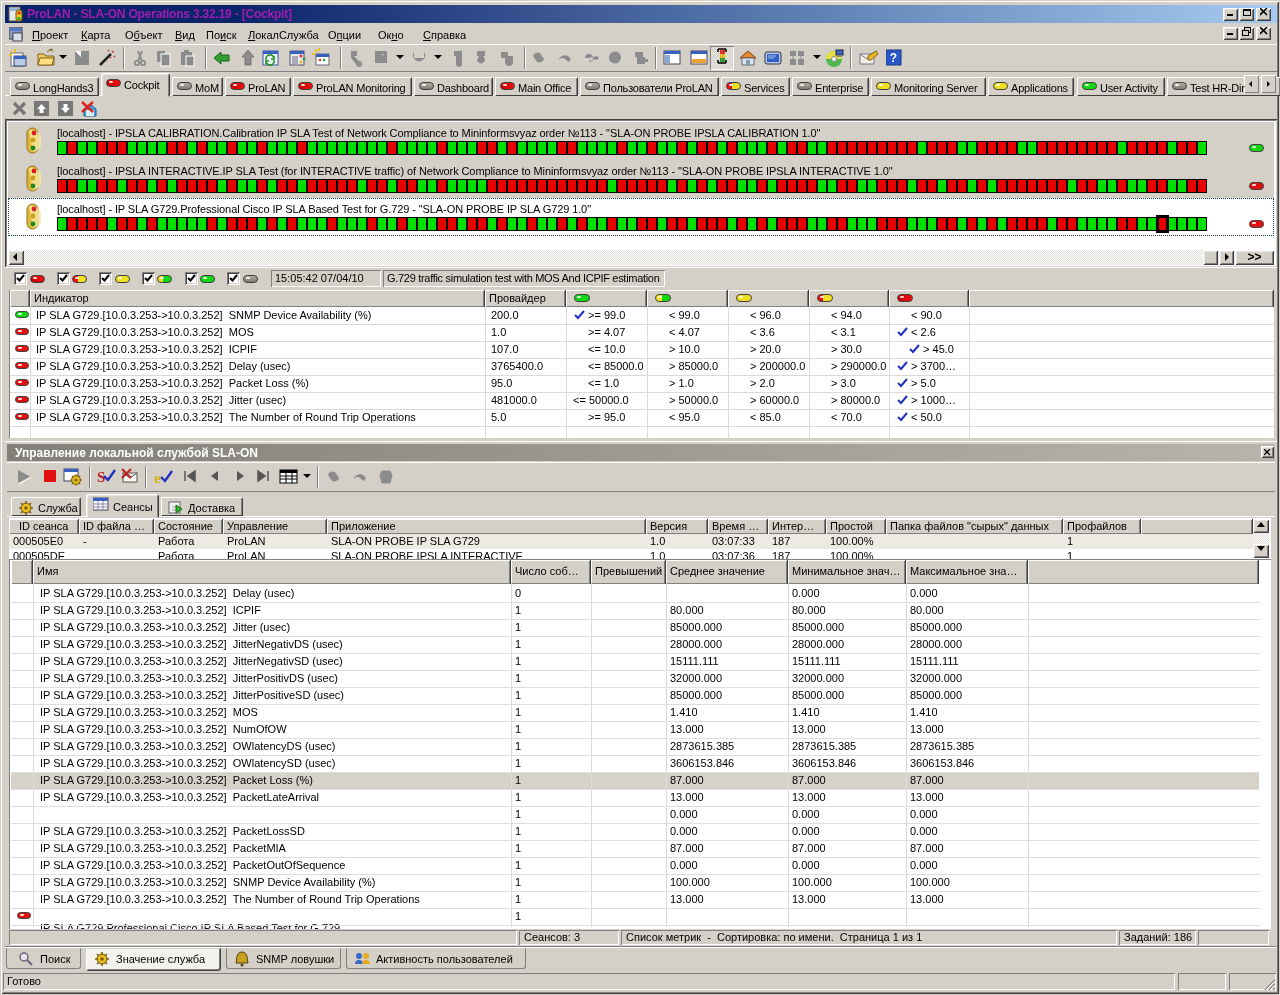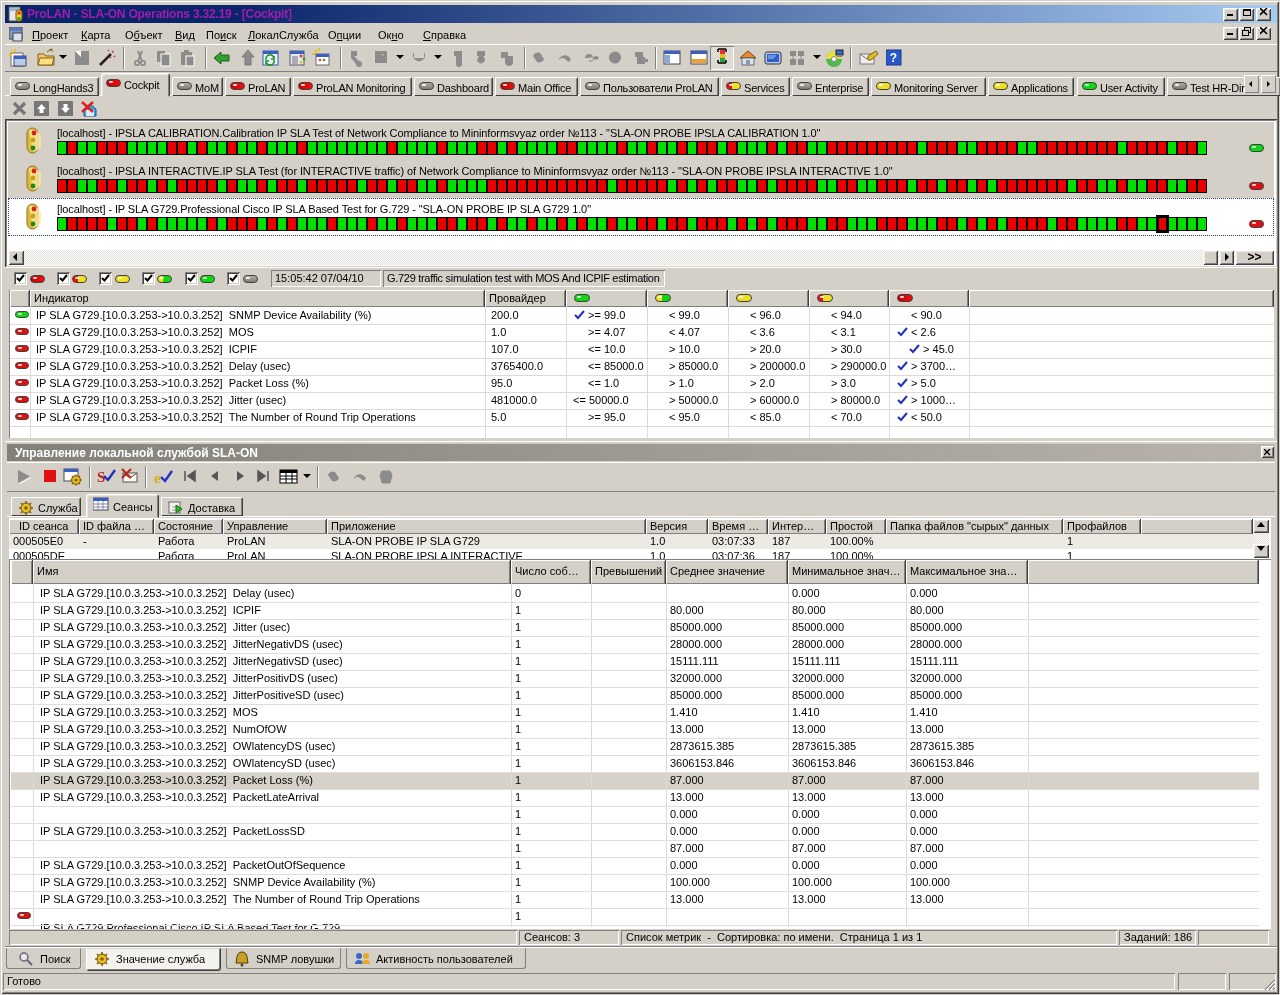--- a/index.html
+++ b/index.html
@@ -750,20 +750,21 @@
 <div class="cell" style="left:909px;top:790px;width:112px;font-size:11px">13.000</div>
 <div class="cell" style="left:514px;top:807px;width:70px;font-size:11px">1</div>
 <div class="cell" style="left:669px;top:807px;width:112px;font-size:11px">0.000</div>
 <div class="cell" style="left:791px;top:807px;width:110px;font-size:11px">0.000</div>
 <div class="cell" style="left:909px;top:807px;width:112px;font-size:11px">0.000</div>
 <div class="cell" style="left:39px;top:824px;width:468px;font-size:11px">IP SLA G729.[10.0.3.253-&gt;10.0.3.252]&nbsp;&nbsp;PacketLossSD</div>
 <div class="cell" style="left:514px;top:824px;width:70px;font-size:11px">1</div>
 <div class="cell" style="left:669px;top:824px;width:112px;font-size:11px">0.000</div>
 <div class="cell" style="left:791px;top:824px;width:110px;font-size:11px">0.000</div>
 <div class="cell" style="left:909px;top:824px;width:112px;font-size:11px">0.000</div>
+<div class="cell" style="left:39px;top:841px;width:468px;font-size:11px">IP SLA G729.[10.0.3.253-&gt;10.0.3.252]&nbsp;&nbsp;PacketMIA</div>
 <div class="cell" style="left:514px;top:841px;width:70px;font-size:11px">1</div>
 <div class="cell" style="left:669px;top:841px;width:112px;font-size:11px">87.000</div>
 <div class="cell" style="left:791px;top:841px;width:110px;font-size:11px">87.000</div>
 <div class="cell" style="left:909px;top:841px;width:112px;font-size:11px">87.000</div>
 <div class="cell" style="left:39px;top:858px;width:468px;font-size:11px">IP SLA G729.[10.0.3.253-&gt;10.0.3.252]&nbsp;&nbsp;PacketOutOfSequence</div>
 <div class="cell" style="left:514px;top:858px;width:70px;font-size:11px">1</div>
 <div class="cell" style="left:669px;top:858px;width:112px;font-size:11px">0.000</div>
 <div class="cell" style="left:791px;top:858px;width:110px;font-size:11px">0.000</div>
 <div class="cell" style="left:909px;top:858px;width:112px;font-size:11px">0.000</div>
 <div class="cell" style="left:39px;top:875px;width:468px;font-size:11px">IP SLA G729.[10.0.3.253-&gt;10.0.3.252]&nbsp;&nbsp;SNMP Device Availability (%)</div>

